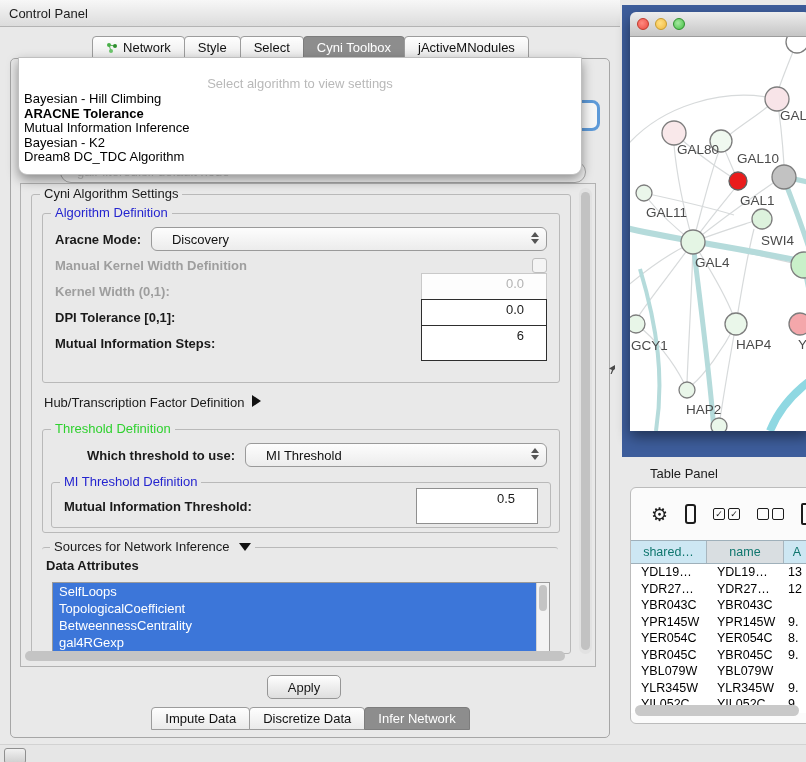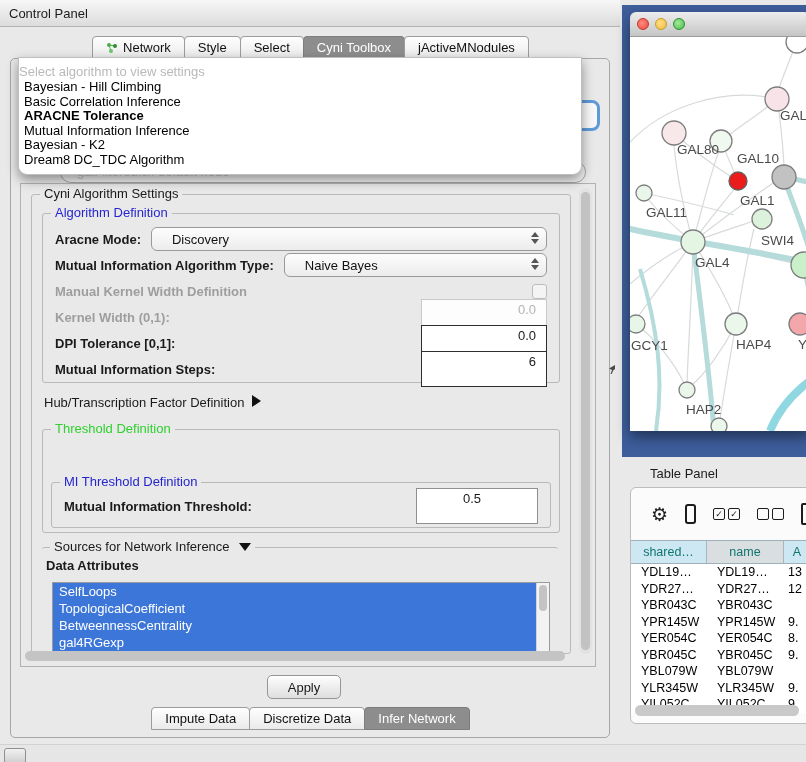--- a/index.html
+++ b/index.html
@@ -19,21 +19,21 @@
 
   #tab-row{left:0;top:36px;width:620px;height:23px;display:flex;justify-content:center;z-index:5;}
   .tab{height:21px;line-height:21px;padding:0 13px;border:1px solid #9c9c9c;margin-right:-1px;
        background:linear-gradient(#fefefe,#eaeaea);border-radius:4px 4px 0 0;display:flex;align-items:center;gap:5px;color:#111;}
   .tab.first{border-radius:4px 4px 0 0;}
   .tab.active{background:#8d8d8d;color:#fff;border-color:#7d7d7d;}
 
   
   #popup{left:18px;top:57px;width:562px;height:116px;background:#fff;border:1px solid #bfbfbf;
      border-radius:0 0 9px 9px;box-shadow:0 5px 12px rgba(0,0,0,.4);z-index:50;overflow:hidden;}
-  #popup .hint{color:#b9b9b9;padding-top:6px;height:16px;}
+  #popup .hint{text-align:center;color:#b9b9b9;padding-top:18px;height:16px;}
   .popup-item{padding-left:5px;height:14.6px;line-height:14.6px;color:#000;}
   .popup-item.bold{font-weight:bold;}
 
   
   #combo-frag-blue{left:498px;top:100px;width:96px;height:25px;border:3px solid #5e9ad8;border-radius:8px;background:#f7f7f7;z-index:10;}
   #combo-frag-gray{left:60px;top:161px;width:526px;height:22px;border:1px solid #a8a8a8;border-radius:11px;
      background:#f3f3f3;color:#c6c6c6;line-height:20px;padding-left:16px;box-sizing:border-box;z-index:9;overflow:hidden;}
 
   
   #settings{left:20px;top:183px;width:574px;height:482px;border:1px solid #b2b2b2;background:#e9e9e9;}
@@ -46,21 +46,21 @@
   .row .lbl{font-weight:bold;white-space:nowrap;}
   .row .lbl.dis{color:#9e9e9e;}
   .spacer{flex:1;}
   .combo{flex:1;height:22px;margin-left:10px;border:1px solid #9a9a9a;border-radius:6px;
      background:linear-gradient(#fdfdfd,#ececec);display:flex;align-items:center;position:relative;}
   .combo .val{margin-left:20px;color:#111;}
   .combo .arrows{position:absolute;right:7px;top:4px;display:flex;flex-direction:column;gap:2px;}
   .combo .arrows i{display:block;width:0;height:0;border-left:4px solid transparent;border-right:4px solid transparent;}
   .combo .arrows i.up{border-bottom:5px solid #555;}
   .combo .arrows i.dn{border-top:5px solid #555;}
-  .field{width:126px;height:36px;background:#fff;border:1px solid #2e2e2e;text-align:right;line-height:20px;padding-right:10px;box-sizing:border-box;}
+  .field{width:126px;height:36px;background:#fff;border:1px solid #2e2e2e;text-align:right;line-height:20px;padding-right:22px;box-sizing:border-box;}
   .field.dis{border:1px solid #c9c9c9;color:#b3b3b3;background:#fdfdfd;}
   .field.mid{border:1px solid #8f8f8f;}
   .checkbox{width:13px;height:13px;border:1px solid #bdbdbd;border-radius:3px;background:#f4f4f4;}
 
   #hub-row{position:absolute;left:12px;top:200px;display:flex;gap:8px;}
   .tri-right{width:0;height:0;border-top:6px solid transparent;border-bottom:6px solid transparent;border-left:9px solid #111;}
   .tri-down{width:0;height:0;border-left:6px solid transparent;border-right:6px solid transparent;border-top:8px solid #111;display:inline-block;margin-left:6px;}
 
   #attr-list{position:absolute;left:10px;top:34px;width:496px;height:68px;background:#0369a1;border:1px solid #9a9a9a;overflow:hidden;}
   .attr-item{height:17px;line-height:17px;background:#3c76d9;color:#fff;padding-left:6px;}
@@ -152,21 +152,20 @@
 </div>
 
 <div class="abs" id="combo-frag-blue"></div>
 <div class="abs" id="combo-frag-gray">
   <span>galFiltered.sif default node</span>
 </div>
 
 <div class="abs" id="popup">
   <div class="hint">Select algorithm to view settings</div>
   <div class="popup-item">Bayesian - Hill Climbing</div>
-  <div class="popup-item">Basic Correlation Inference</div>
   <div class="popup-item bold">ARACNE Tolerance</div>
   <div class="popup-item">Mutual Information Inference</div>
   <div class="popup-item">Bayesian - K2</div>
   <div class="popup-item">Dream8 DC_TDC Algorithm</div>
 </div>
 
 <div class="abs" id="settings">
 
   <div class="group" id="cas-group" style="left:10px;top:10px;width:538px;height:458px;">
     <span class="legend">Cyni Algorithm Settings</span>
@@ -178,30 +177,20 @@
           <span class="lbl">Aracne Mode:</span>
           <div class="combo">
             <span class="val">Discovery</span>
             <span class="arrows">
                 <i class="up"></i>
                 <i class="dn"></i>
               </span>
           </div>
         </div>
         <div class="row">
-          <span class="lbl">Mutual Information Algorithm Type:</span>
-          <div class="combo">
-            <span class="val">Naive Bayes</span>
-            <span class="arrows">
-                <i class="up"></i>
-                <i class="dn"></i>
-              </span>
-          </div>
-        </div>
-        <div class="row">
           <span class="lbl dis">Manual Kernel Width Definition</span>
           <span class="spacer"></span>
           <div class="checkbox"></div>
         </div>
         <div class="row">
           <span class="lbl dis">Kernel Width (0,1):</span>
           <span class="spacer"></span>
           <div class="field dis">0.0</div>
         </div>
         <div class="row">
@@ -217,26 +206,36 @@
       </div>
     </div>
 
     <div id="hub-row">
       <span>Hub/Transcription Factor Definition</span>
       <span class="tri-right"></span>
     </div>
 
     <div class="group" style="left:10px;top:234px;width:516px;height:102px;">
       <span class="legend green">Threshold Definition</span>
+      <div class="row" style="margin-top:12px;">
+        <span class="lbl" style="margin-left:32px;">Which threshold to use:</span>
+        <div class="combo">
+          <span class="val">MI Threshold</span>
+          <span class="arrows">
+              <i class="up"></i>
+              <i class="dn"></i>
+            </span>
+        </div>
+      </div>
       <div class="group" style="left:8px;top:52px;width:498px;height:44px;">
         <span class="legend blue">MI Threshold Definition</span>
         <div class="row" style="margin-top:10px;">
           <span class="lbl">Mutual Information Threshold:</span>
           <span class="spacer"></span>
-          <div class="field mid" style="width:122px;text-align:center;">0.5</div>
+          <div class="field mid" style="width:122px;">0.5</div>
         </div>
       </div>
     </div>
 
     <div class="group" style="left:10px;top:352px;width:516px;height:104px;border-bottom:none;border-left:none;border-right:none;">
       <span class="legend">
         <span>Sources for Network Inference</span>
         <span class="tri-down"></span>
       </span>
       <div style="position:absolute;left:4px;top:10px;font-weight:bold;">Data Attributes</div>

